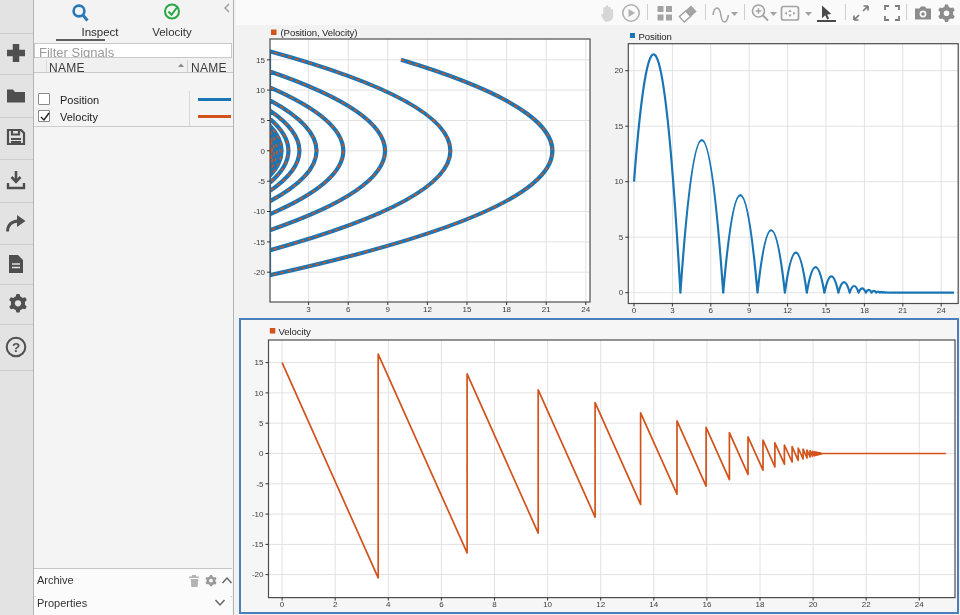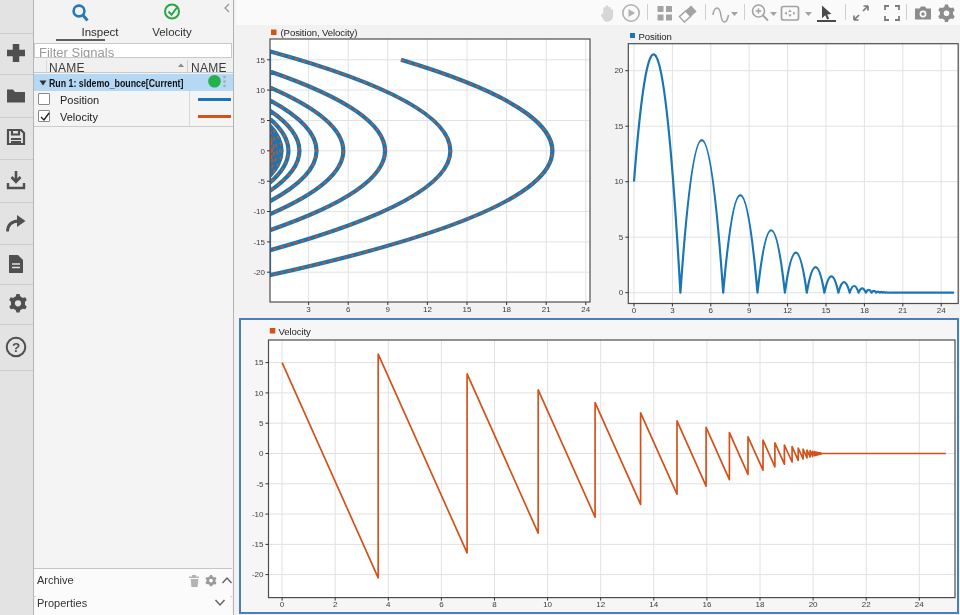--- a/index.html
+++ b/index.html
@@ -102,34 +102,20 @@
   <div id="thead">
     <span style="position:absolute;left:15px;top:2.5px;">NAME</span>
     <span style="position:absolute;left:157px;top:2.5px;">NAME</span>
     <svg width="10" height="8" style="position:absolute;left:143px;top:4px;">
         <path d="M1 5 L4 1.5 L7 5 Z" fill="#8a8a8a"></path>
       </svg>
     <div style="position:absolute;left:153px;top:2px;width:1px;height:12px;background:#cfcfcf;"></div>
     <div style="position:absolute;left:12px;top:2px;width:1px;height:12px;background:#dadada;"></div>
   </div>
   <div id="tbody">
-    <div class="row" id="runrow">
-      <svg width="10" height="8" style="position:absolute;left:5px;top:4.5px;">
-          <path d="M0.5 1.5 L7.5 1.5 L4 6.5 Z" fill="#333"></path>
-        </svg>
-      <span style="position:absolute;left:15px;top:3px;font-size:11px;font-weight:bold;color:#111;display:inline-block;transform:scaleX(0.8);transform-origin:0 0;white-space:nowrap;">Run 1: sldemo_bounce[Current]</span>
-      <svg width="16" height="16" style="position:absolute;left:173px;top:0px;">
-          <circle cx="7.5" cy="7.3" r="6.3" fill="#25b04c"></circle>
-        </svg>
-      <svg width="6" height="14" style="position:absolute;left:188px;top:1px;">
-          <circle cx="2.5" cy="2" r="1.3" fill="#a9a9a9"></circle>
-          <circle cx="2.5" cy="6.5" r="1.3" fill="#a9a9a9"></circle>
-          <circle cx="2.5" cy="11" r="1.3" fill="#a9a9a9"></circle>
-        </svg>
-    </div>
     <div class="row" style="top:17px;">
       <div class="cbx"></div>
       <span class="sig">Position</span>
       <div class="lsamp" style="background:#1a75b4;"></div>
     </div>
     <div class="row" style="top:34px;">
       <div class="cbx">
           <svg width="12" height="12" style="position:absolute;left:0;top:0;">
             <path d="M2 6 L5 9 L10 2" fill="none" stroke="#222" stroke-width="1.4"></path>
           </svg>

